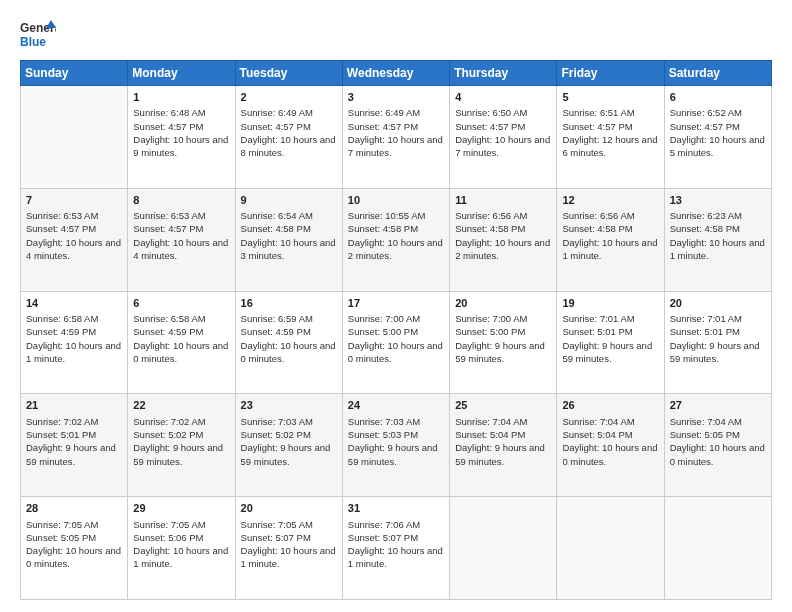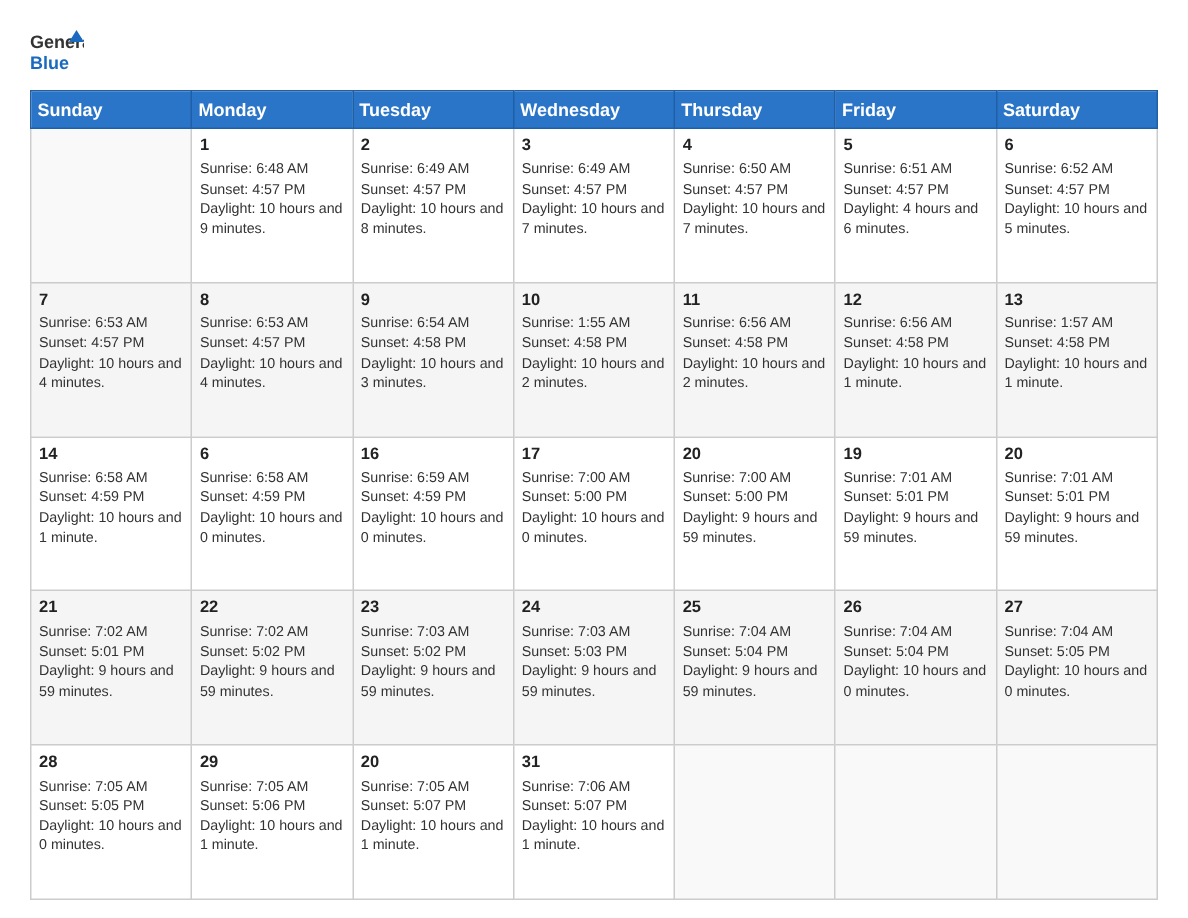--- a/index.html
+++ b/index.html
@@ -132,21 +132,21 @@
           <td>
             <span class="day-num">4</span>
             <div>Sunrise: 6:50 AM</div>
             <div>Sunset: 4:57 PM</div>
             <div>Daylight: 10 hours and 7 minutes.</div>
           </td>
           <td>
             <span class="day-num">5</span>
             <div>Sunrise: 6:51 AM</div>
             <div>Sunset: 4:57 PM</div>
-            <div>Daylight: 4 hours and 6 minutes.</div>
+            <div>Daylight: 12 hours and 6 minutes.</div>
           </td>
           <td>
             <span class="day-num">6</span>
             <div>Sunrise: 6:52 AM</div>
             <div>Sunset: 4:57 PM</div>
             <div>Daylight: 10 hours and 5 minutes.</div>
           </td>
         </tr>
         <tr class="row-alt">
           <td>
@@ -162,39 +162,39 @@
             <div>Daylight: 10 hours and 4 minutes.</div>
           </td>
           <td>
             <span class="day-num">9</span>
             <div>Sunrise: 6:54 AM</div>
             <div>Sunset: 4:58 PM</div>
             <div>Daylight: 10 hours and 3 minutes.</div>
           </td>
           <td>
             <span class="day-num">10</span>
-            <div>Sunrise: 1:55 AM</div>
+            <div>Sunrise: 10:55 AM</div>
             <div>Sunset: 4:58 PM</div>
             <div>Daylight: 10 hours and 2 minutes.</div>
           </td>
           <td>
             <span class="day-num">11</span>
             <div>Sunrise: 6:56 AM</div>
             <div>Sunset: 4:58 PM</div>
             <div>Daylight: 10 hours and 2 minutes.</div>
           </td>
           <td>
             <span class="day-num">12</span>
             <div>Sunrise: 6:56 AM</div>
             <div>Sunset: 4:58 PM</div>
             <div>Daylight: 10 hours and 1 minute.</div>
           </td>
           <td>
             <span class="day-num">13</span>
-            <div>Sunrise: 1:57 AM</div>
+            <div>Sunrise: 6:23 AM</div>
             <div>Sunset: 4:58 PM</div>
             <div>Daylight: 10 hours and 1 minute.</div>
           </td>
         </tr>
         <tr>
           <td>
             <span class="day-num">14</span>
             <div>Sunrise: 6:58 AM</div>
             <div>Sunset: 4:59 PM</div>
             <div>Daylight: 10 hours and 1 minute.</div>

